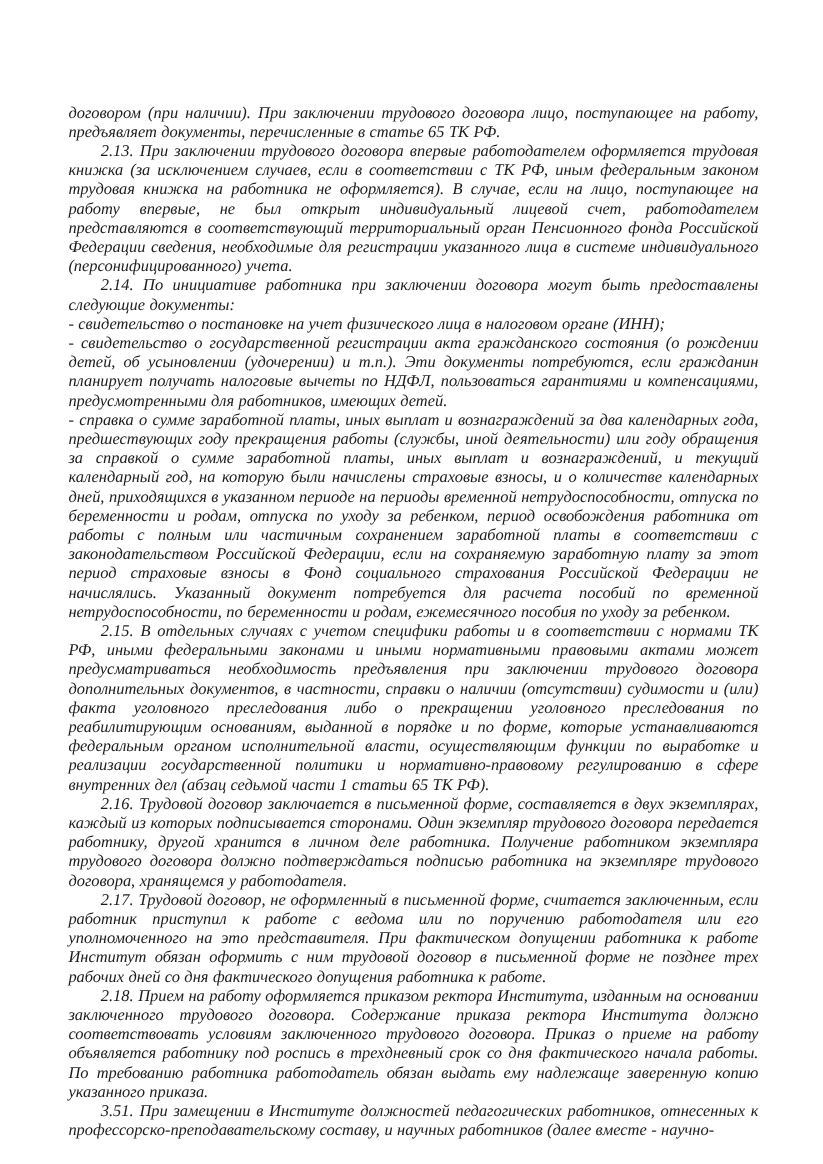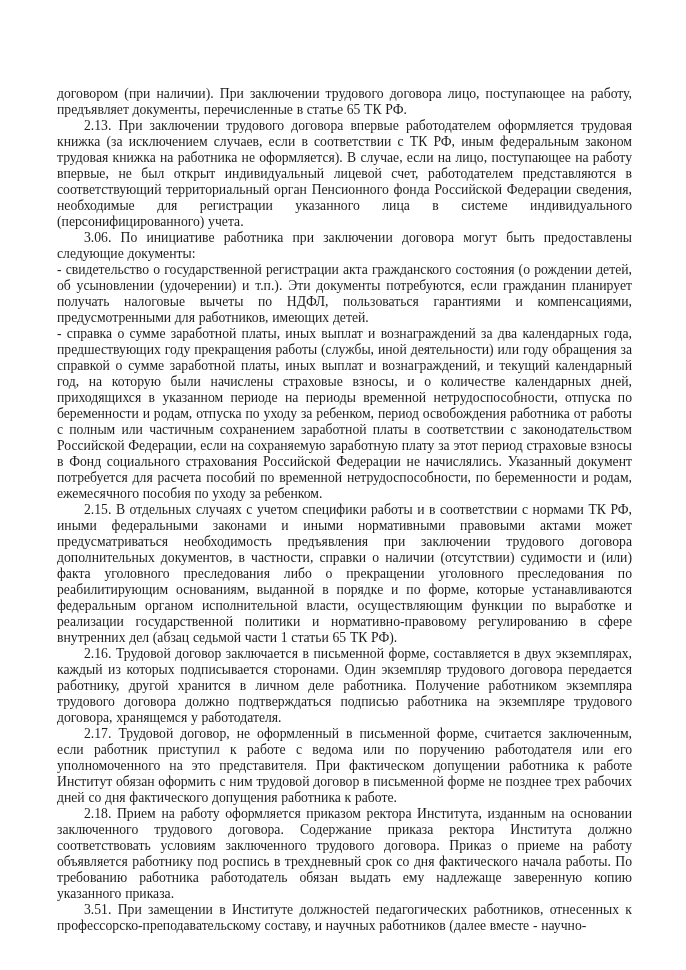--- a/index.html
+++ b/index.html
@@ -7,20 +7,21 @@
     padding: 0;
     background: #ffffff;
   }
   .page {
     position: relative;
     width: 686px;
     height: 970px;
     background: #ffffff;
     overflow: hidden;
     font-family: "Liberation Serif", "DejaVu Serif", serif;
+    font-style: italic;
   }
   .text-block {
     position: absolute;
     left: 57px;
     top: 86px;
     width: 575px;
     color: #1c1c1c;
   }
   .text-block p.para {
     margin: 0;
@@ -34,21 +35,22 @@
     text-indent: 27px;
   }
 </style>
 </head>
 <body>
 
 <div class="page">
   <div class="text-block">
     <p class="para">договором (при наличии). При заключении трудового договора лицо, поступающее на работу, предъявляет документы, перечисленные в статье 65 ТК РФ.</p>
     <p class="para indent">2.13. При заключении трудового договора впервые работодателем оформляется трудовая книжка (за исключением случаев, если в соответствии с ТК РФ, иным федеральным законом трудовая книжка на работника не оформляется). В случае, если на лицо, поступающее на работу впервые, не был открыт индивидуальный лицевой счет, работодателем представляются в соответствующий территориальный орган Пенсионного фонда Российской Федерации сведения, необходимые для регистрации указанного лица в системе индивидуального (персонифицированного) учета.</p>
-    <p class="para indent">3.06. По инициативе работника при заключении договора могут быть предоставлены следующие документы:</p>
+    <p class="para indent">2.14. По инициативе работника при заключении договора могут быть предоставлены следующие документы:</p>
+    <p class="para">- свидетельство о постановке на учет физического лица в налоговом органе (ИНН);</p>
     <p class="para">- свидетельство о государственной регистрации акта гражданского состояния (о рождении детей, об усыновлении (удочерении) и т.п.). Эти документы потребуются, если гражданин планирует получать налоговые вычеты по НДФЛ, пользоваться гарантиями и компенсациями, предусмотренными для работников, имеющих детей.</p>
     <p class="para">- справка о сумме заработной платы, иных выплат и вознаграждений за два календарных года, предшествующих году прекращения работы (службы, иной деятельности) или году обращения за справкой о сумме заработной платы, иных выплат и вознаграждений, и текущий календарный год, на которую были начислены страховые взносы, и о количестве календарных дней, приходящихся в указанном периоде на периоды временной нетрудоспособности, отпуска по беременности и родам, отпуска по уходу за ребенком, период освобождения работника от работы с полным или частичным сохранением заработной платы в соответствии с законодательством Российской Федерации, если на сохраняемую заработную плату за этот период страховые взносы в Фонд социального страхования Российской Федерации не начислялись. Указанный документ потребуется для расчета пособий по временной нетрудоспособности, по беременности и родам, ежемесячного пособия по уходу за ребенком.</p>
     <p class="para indent">2.15. В отдельных случаях с учетом специфики работы и в соответствии с нормами ТК РФ, иными федеральными законами и иными нормативными правовыми актами может предусматриваться необходимость предъявления при заключении трудового договора дополнительных документов, в частности, справки о наличии (отсутствии) судимости и (или) факта уголовного преследования либо о прекращении уголовного преследования по реабилитирующим основаниям, выданной в порядке и по форме, которые устанавливаются федеральным органом исполнительной власти, осуществляющим функции по выработке и реализации государственной политики и нормативно-правовому регулированию в сфере внутренних дел (абзац седьмой части 1 статьи 65 ТК РФ).</p>
     <p class="para indent">2.16. Трудовой договор заключается в письменной форме, составляется в двух экземплярах, каждый из которых подписывается сторонами. Один экземпляр трудового договора передается работнику, другой хранится в личном деле работника. Получение работником экземпляра трудового договора должно подтверждаться подписью работника на экземпляре трудового договора, хранящемся у работодателя.</p>
     <p class="para indent">2.17. Трудовой договор, не оформленный в письменной форме, считается заключенным, если работник приступил к работе с ведома или по поручению работодателя или его уполномоченного на это представителя. При фактическом допущении работника к работе Институт обязан оформить с ним трудовой договор в письменной форме не позднее трех рабочих дней со дня фактического допущения работника к работе.</p>
     <p class="para indent">2.18. Прием на работу оформляется приказом ректора Института, изданным на основании заключенного трудового договора. Содержание приказа ректора Института должно соответствовать условиям заключенного трудового договора. Приказ о приеме на работу объявляется работнику под роспись в трехдневный срок со дня фактического начала работы. По требованию работника работодатель обязан выдать ему надлежаще заверенную копию указанного приказа.</p>
     <p class="para indent">3.51. При замещении в Институте должностей педагогических работников, отнесенных к профессорско-преподавательскому составу, и научных работников (далее вместе - научно-</p>
   </div>
 </div>
 

